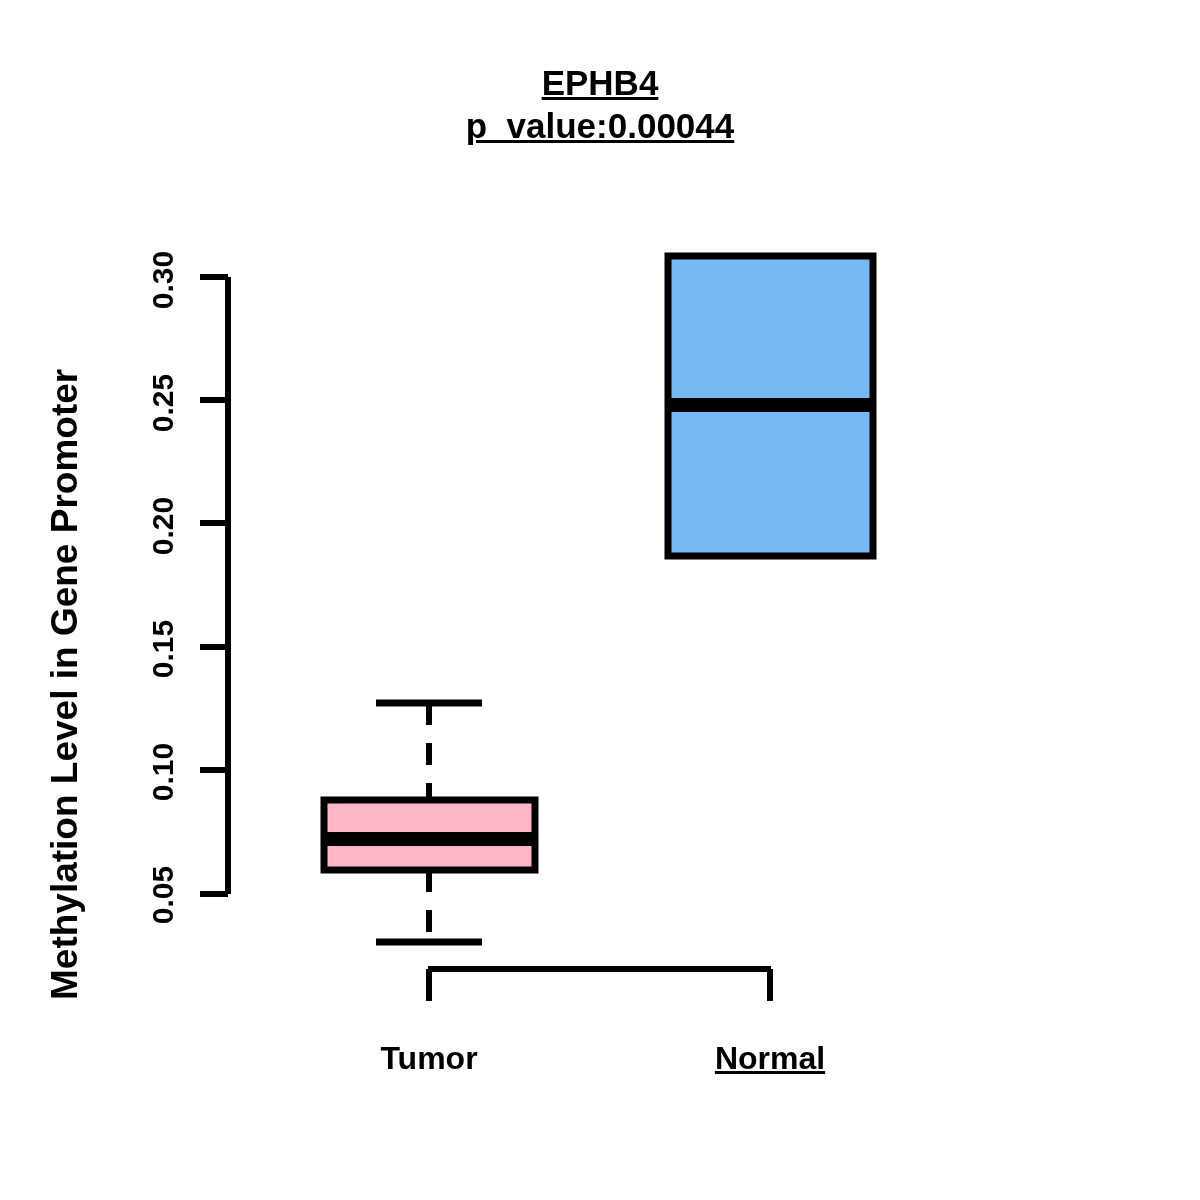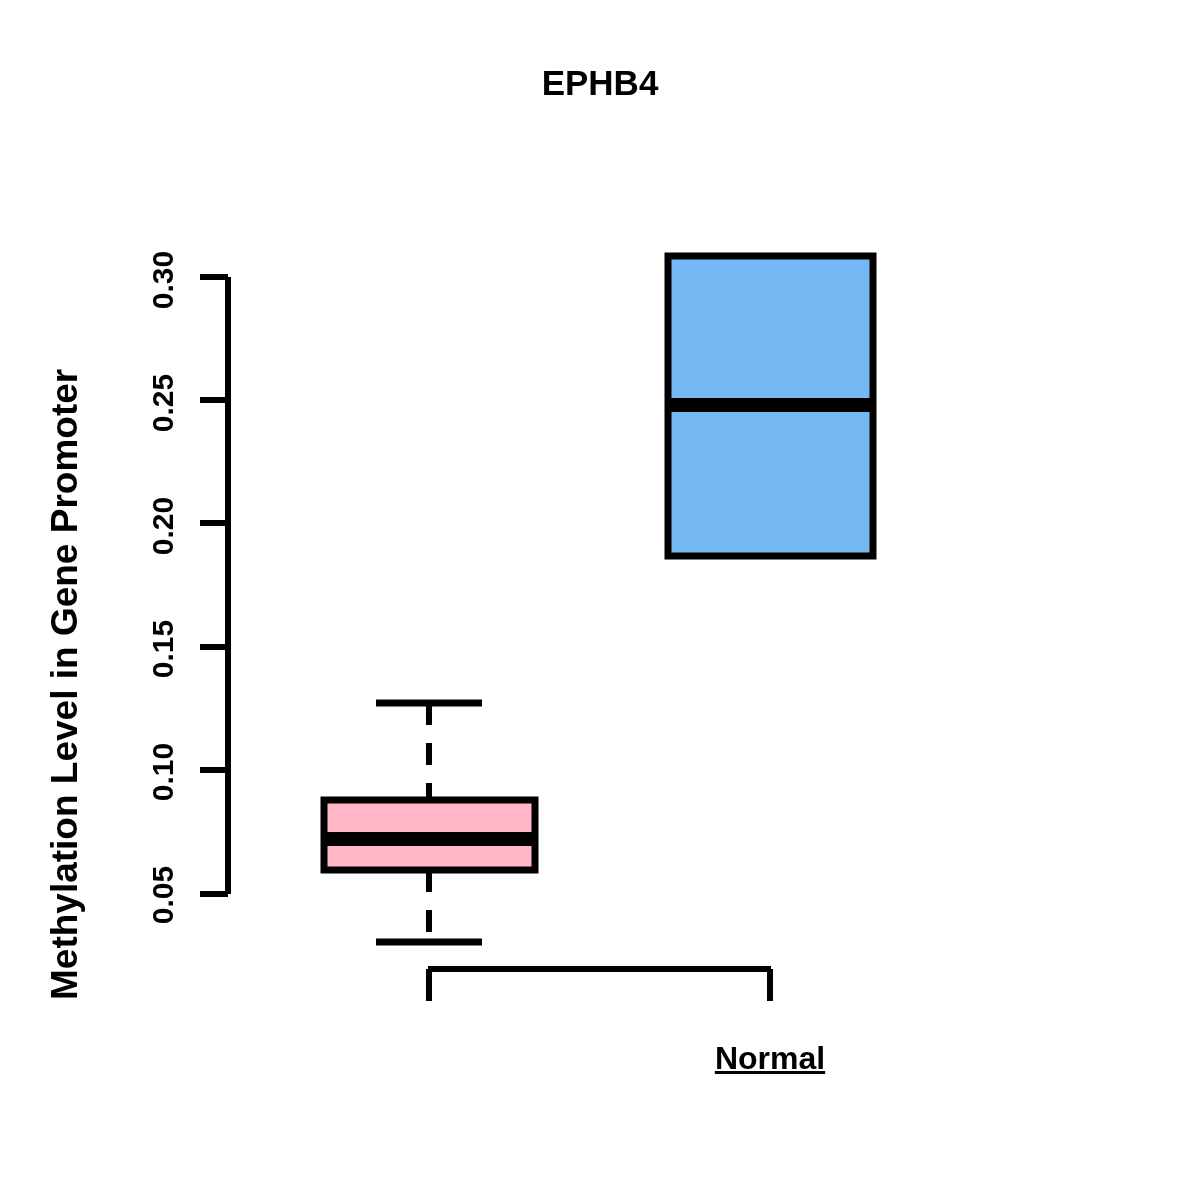--- a/index.html
+++ b/index.html
@@ -25,20 +25,21 @@
     top: 62px;
     width: 1200px;
     text-align: center;
     line-height: 1.22;
   }
   .title-main, .title-sub {
     font-size: 35px;
     font-weight: bold;
     color: #000000;
     letter-spacing: 0px;
+    text-decoration: underline;
   }
   .ylab {
     position: absolute;
     font-size: 37px;
     font-weight: bold;
     color: #000;
     white-space: nowrap;
     transform-origin: 0 0;
     transform: rotate(-90deg);
     left: 44px;
@@ -70,31 +71,33 @@
     height: 1200px;
   }
 </style>
 </head>
 <body>
 
 <div id="plot">
 
   <div class="title-block">
     <div class="title-main">EPHB4</div>
+    <div class="title-sub">p_value:0.00044</div>
   </div>
 
   <div class="ylab">Methylation Level in Gene Promoter</div>
 
   <div class="ytick-label" style="left:118px; top:263px; width:90px;">0.30</div>
   <div class="ytick-label" style="left:118px; top:386px; width:90px;">0.25</div>
   <div class="ytick-label" style="left:118px; top:509px; width:90px;">0.20</div>
   <div class="ytick-label" style="left:118px; top:632px; width:90px;">0.15</div>
   <div class="ytick-label" style="left:118px; top:755px; width:90px;">0.10</div>
   <div class="ytick-label" style="left:118px; top:878px; width:90px;">0.05</div>
 
+  <div class="xtick-label" style="left:329px; top:1040px; width:200px;">Tumor</div>
   <div class="xtick-label" style="left:670px; top:1040px; width:200px;text-decoration:underline;">Normal</div>
 
   <svg class="overlay" viewBox="0 0 1200 1200">
 
     <g stroke="#000000" stroke-width="6" fill="none" stroke-linecap="butt">
       <line x1="228" y1="277" x2="228" y2="894"></line>
       <line x1="200" y1="277" x2="228" y2="277"></line>
       <line x1="200" y1="400" x2="228" y2="400"></line>
       <line x1="200" y1="523" x2="228" y2="523"></line>
       <line x1="200" y1="647" x2="228" y2="647"></line>

